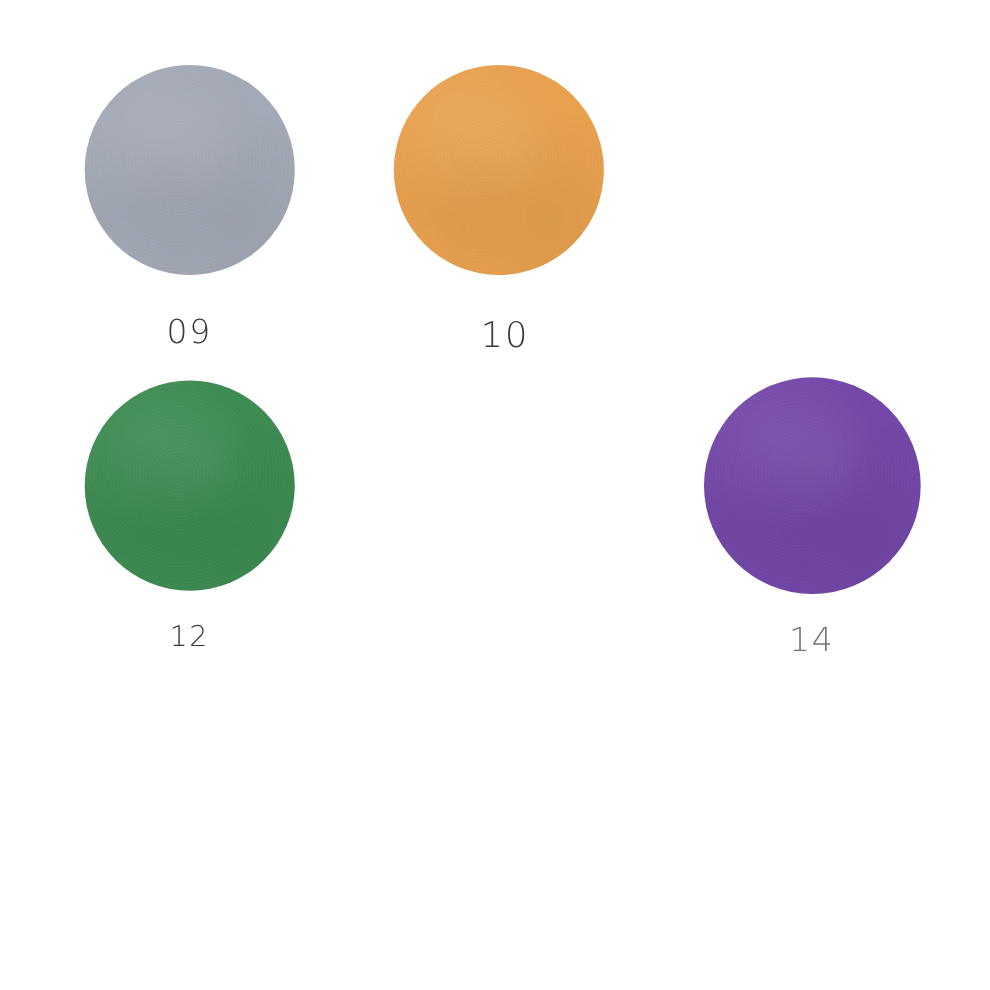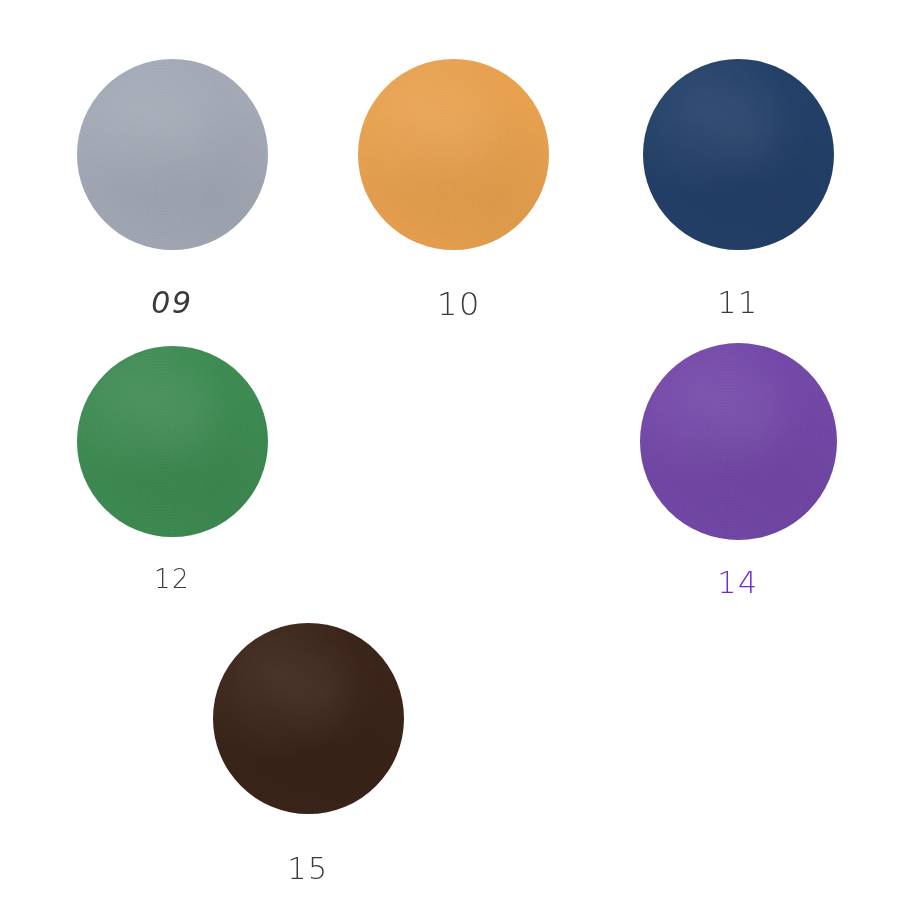--- a/index.html
+++ b/index.html
@@ -79,45 +79,33 @@
   }
 </style>
 </head>
 <body>
 
 <div id="swatch-board" style="background: rgb(255, 255, 255);">
     <div class="swatch-cell" style="left: 76.5px; top: 58.5px; width: 191px;">
       <div class="swatch-disc-wrap">
         <div class="swatch-disc" title="blue-gray" style="width: 191px; height: 191px; background: rgb(163, 169, 181);"></div>
       </div>
-      <div class="swatch-label" style="font-size: 30px; color: rgb(58, 58, 58); margin-top: 38.5px; font-style: italic;">09</div>
+      <div class="swatch-label" style="font-size: 30px; color: rgb(58, 58, 58); margin-top: 38.5px;">09</div>
     </div>
     <div class="swatch-cell" style="left: 357.5px; top: 58.5px; width: 191px;">
       <div class="swatch-disc-wrap">
         <div class="swatch-disc" title="amber-orange" style="width: 191px; height: 191px; background: rgb(232, 161, 79);"></div>
       </div>
       <div class="swatch-label" style="font-size: 32px; color: rgb(58, 58, 58); margin-top: 38.5px; margin-left: 12px;">10</div>
-    </div>
-    <div class="swatch-cell" style="left: 642.5px; top: 58.5px; width: 191px;">
-      <div class="swatch-disc-wrap">
-        <div class="swatch-disc" title="navy-blue" style="width: 191px; height: 191px; background: rgb(35, 64, 104);"></div>
-      </div>
-      <div class="swatch-label" style="font-size: 30px; color: rgb(58, 58, 58); margin-top: 38.5px;">11</div>
     </div>
     <div class="swatch-cell" style="left: 76.5px; top: 345.5px; width: 191px;">
       <div class="swatch-disc-wrap">
         <div class="swatch-disc" title="forest-green" style="width: 191px; height: 191px; background: rgb(62, 139, 83);"></div>
       </div>
       <div class="swatch-label" style="font-size: 26px; color: rgb(58, 58, 58); margin-top: 29px;">12</div>
     </div>
     <div class="swatch-cell" style="left: 639.5px; top: 342.5px; width: 197px;">
       <div class="swatch-disc-wrap">
         <div class="swatch-disc" title="violet-purple" style="width: 197px; height: 197px; background: rgb(115, 72, 168);"></div>
       </div>
-      <div class="swatch-label" style="font-size: 30px; color: #6d28d9; margin-top: 28.5px;">14</div>
-    </div>
-    <div class="swatch-cell" style="left: 212.5px; top: 622.5px; width: 191px;">
-      <div class="swatch-disc-wrap">
-        <div class="swatch-disc" title="dark-chocolate-brown" style="width: 191px; height: 191px; background: rgb(59, 36, 25);"></div>
-      </div>
-      <div class="swatch-label" style="font-size: 30px; color: rgb(58, 58, 58); margin-top: 40.5px;">15</div>
+      <div class="swatch-label" style="font-size: 30px; color: #737373; margin-top: 28.5px;">14</div>
     </div>
   </div>
 
 </body></html>

